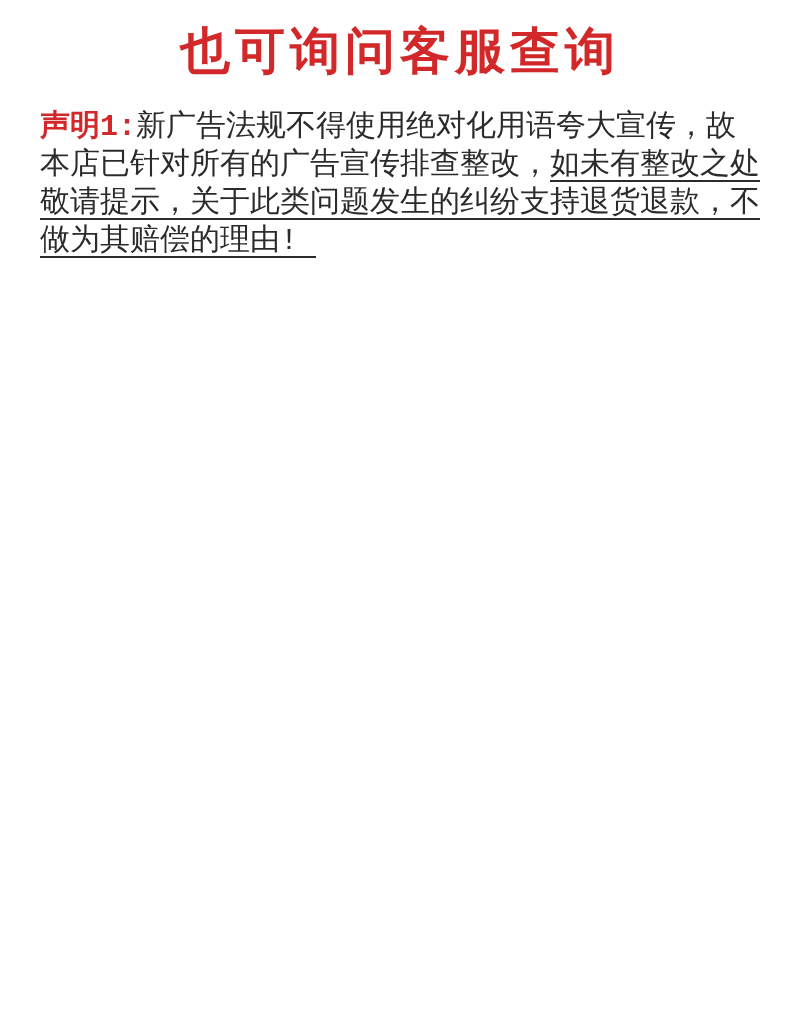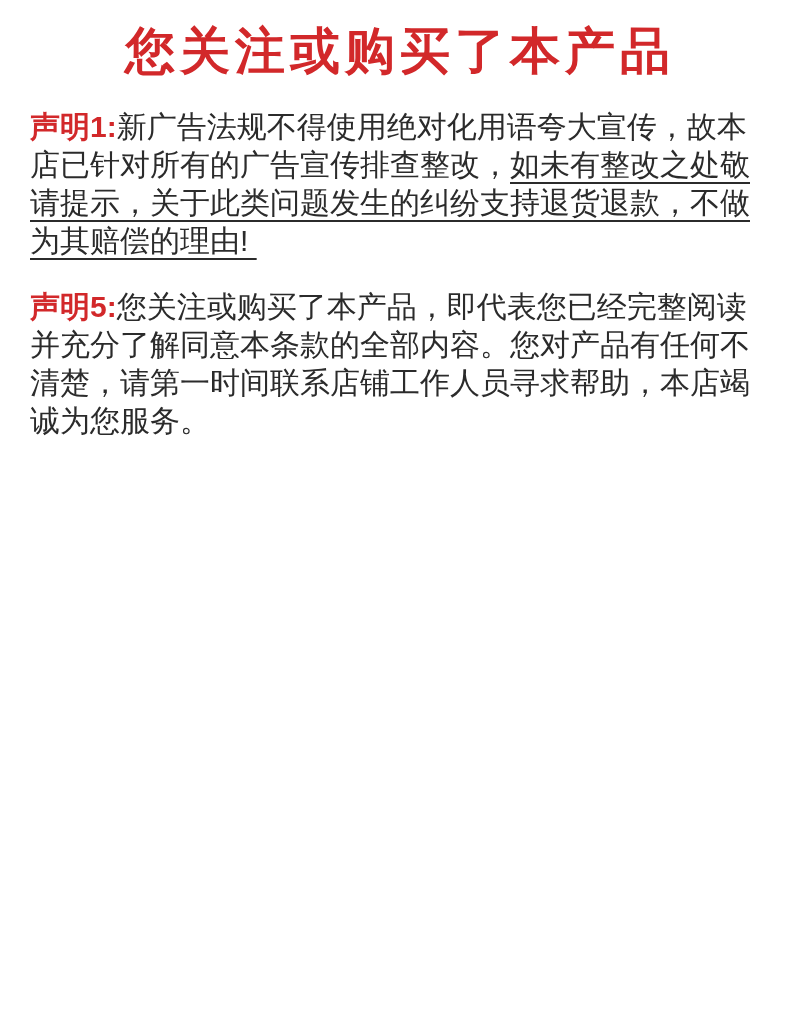--- a/index.html
+++ b/index.html
@@ -22,21 +22,22 @@
   .title {
     margin: 0 40px 26px 40px;
     text-align: center;
     font-size: 50px;
     line-height: 62px;
     font-weight: bold;
     letter-spacing: 5px;
     color: #d2282a;
   }
   .statements {
-    padding: 0 38px 0 30px;
+    padding: 0 38px 0 40px;
+    font-family: Liberation Mono, monospace;
   }
   .statement {
     margin: 0 0 28px 0;
     font-size: 30px;
     line-height: 38px;
     color: #2b2b2b;
     word-break: break-all;
   }
   .statement .label {
     color: #d2282a;
@@ -46,18 +47,17 @@
     text-decoration: underline;
     text-decoration-thickness: 2px;
     text-underline-offset: 7px;
     text-decoration-color: #2b2b2b;
   }
 </style>
 </head>
 <body>
 
 <div class="page">
-  <h1 class="title">您关注或购买了本产品</h1>
+  <h1 class="title">也可询问客服查询</h1>
   <div class="statements" id="statements">
       <p class="statement"><span class="label">声明1:</span><span class="seg">新广告法规不得使用绝对化用语夸大宣传，故本店已针对所有的广告宣传排查整改，</span><span class="seg underline">如未有整改之处敬请提示，关于此类问题发生的纠纷支持退货退款，不做为其赔偿的理由!&nbsp;</span></p>
-      <p class="statement"><span class="label">声明5:</span><span class="seg">您关注或购买了本产品，即代表您已经完整阅读并充分了解同意本条款的全部内容。您对产品有任何不清楚，请第一时间联系店铺工作人员寻求帮助，本店竭诚为您服务。</span></p>
     </div>
 </div>
 
 </body></html>

